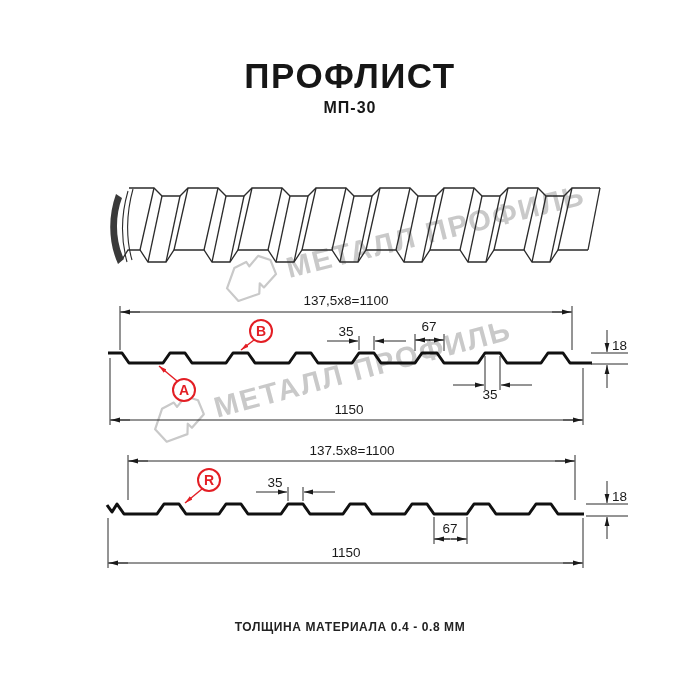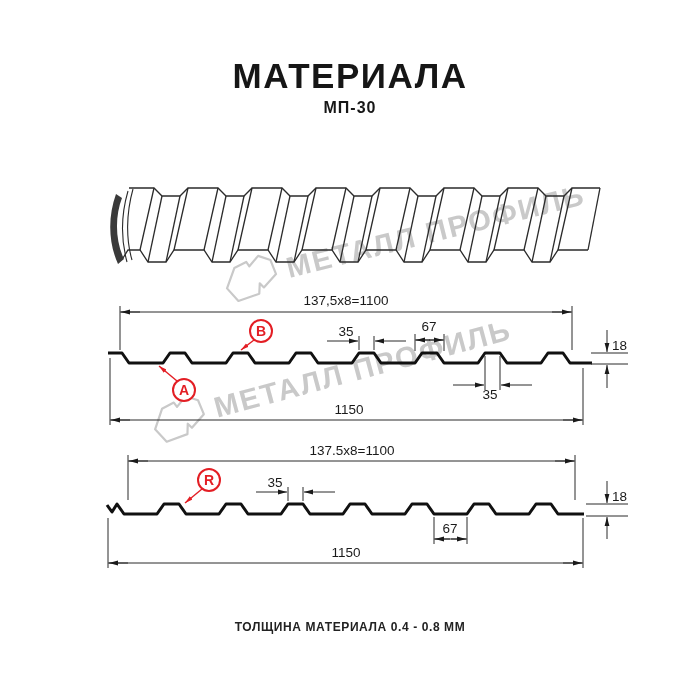--- a/index.html
+++ b/index.html
@@ -29,21 +29,21 @@
   .wm-logo { flex:0 0 auto; }
   svg.draw { position:absolute; left:0; top:0; z-index:2; }
   .dim-text { font-size:13.5px; fill:#1a1a1a; }
   .red-label { font-size:14px; font-weight:700; fill:#E31E24; }
 </style>
 </head>
 <body>
 
 <div class="page">
 
-  <div class="title">МАТЕРИАЛА</div>
+  <div class="title">ПРОФЛИСТ</div>
   <div class="subtitle">МП-30</div>
 
   <div class="watermark wm-1">
     <svg class="wm-logo" width="55" height="45" viewBox="0 0 55 45">
       <polygon points="2,27 14,9 27,6 29,11 40,3 51,10 53,25 38,35 35,30 32,40 10,42" fill="none" stroke="#c9c9c9" stroke-width="2.2" stroke-linejoin="round"></polygon>
     </svg>
     <span>МЕТАЛЛ ПРОФИЛЬ</span>
   </div>
 
   <div class="watermark wm-2">

